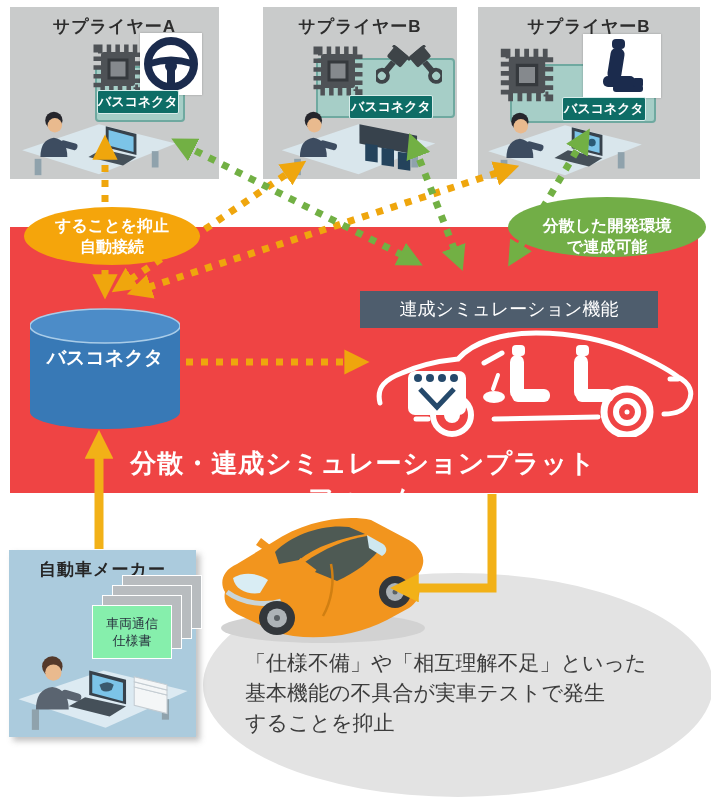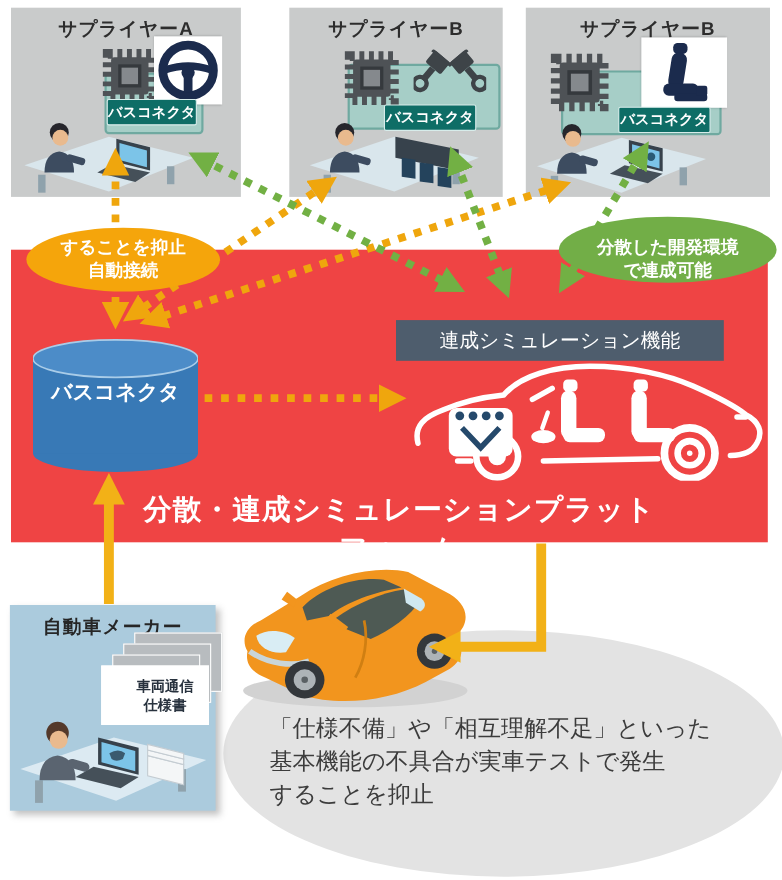--- a/index.html
+++ b/index.html
@@ -33,22 +33,22 @@
   .badge-yellow{left:24px;top:207px;width:176px;height:58px;background:#F5A50B;}
   .badge-green{left:508px;top:197px;width:198px;height:60px;background:#72AE47;justify-content:flex-end;}
 
   
   .maker{position:absolute;left:9px;top:550px;width:187px;height:187px;background:#ABCBDD;
          box-shadow:4px 4px 6px rgba(120,120,120,.45);z-index:1;}
   .maker-title{position:absolute;top:8px;left:0;width:100%;text-align:center;
                font-size:17px;font-weight:bold;color:#262626;letter-spacing:1px;}
   .doc{position:absolute;width:78px;height:52px;border:1px solid #fff;}
   .doc-back{background:#B8BCBF;}
-  .doc-front{background:#ffffff;display:flex;flex-direction:column;align-items:center;
-             justify-content:center;font-size:13px;font-weight:bold;color:#28323E;line-height:17px;padding-left:18px;}
+  .doc-front{background:#86efac;display:flex;flex-direction:column;align-items:center;
+             justify-content:center;font-size:13px;font-weight:normal;color:#28323E;line-height:17px;}
 
   
   .gray-ellipse{position:absolute;left:203px;top:573px;width:510px;height:224px;
                 border-radius:50%;background:#E3E3E3;z-index:0;}
   .note{position:absolute;left:245px;top:648px;width:440px;font-size:21px;color:#3C3C3C;
         line-height:30px;z-index:2;}
 
   .arrows{position:absolute;left:0;top:0;z-index:3;pointer-events:none;}
   .carsvg{position:absolute;z-index:2;}
 </style>

